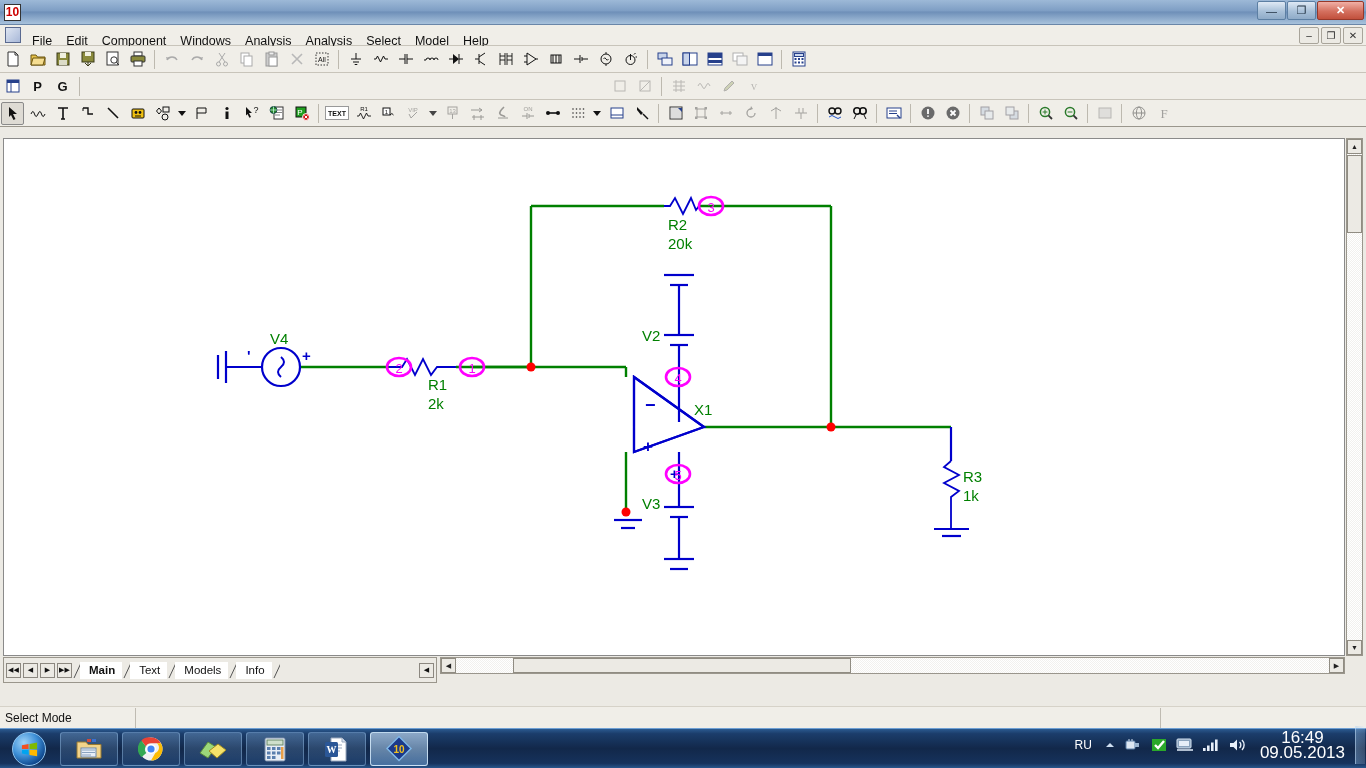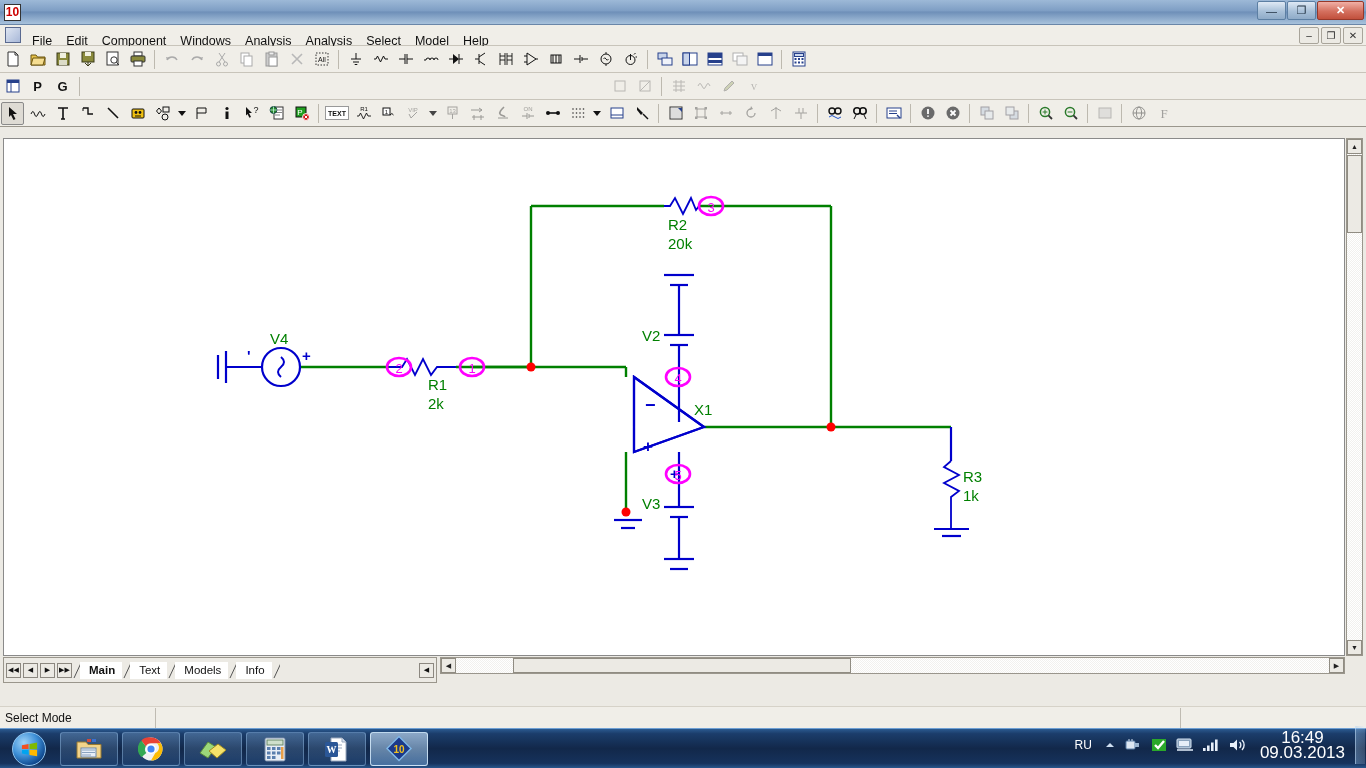--- a/index.html
+++ b/index.html
@@ -944,21 +944,21 @@
     <div class="sheet-tab">Info</div>
     <svg class="tab-slash" width="10" height="17">
         <path d="M9 1 L2 16" stroke="#555" fill="none"></path>
       </svg>
     <div style="flex:1"></div>
     <div class="nav-btn" style="margin-right:2px">◀</div>
   </div>
 
 
   <div id="status-bar">
-    <div class="status-cell" style="width:156px">Select Mode</div>
+    <div class="status-cell" style="width:136px">Select Mode</div>
     <div class="status-cell" style="width:1025px"></div>
     <div class="status-cell" style="width:180px;border-right:none"></div>
   </div>
 
 </div>
 
 <div id="taskbar">
   <div id="start-orb">
     <div class="orb">
       <svg width="19" height="19" viewBox="0 0 20 20">
@@ -1071,17 +1071,17 @@
         </svg>
     </div>
     <div class="tray-ico">
       <svg width="20" height="16">
           <path d="M2 6h3.5L9 2.5v11L5.5 10H2z" fill="#e8f0fa"></path>
           <path d="M11.5 5a4 4 0 010 6M14 3a7 7 0 010 10" stroke="#e8f0fa" stroke-width="1.4" fill="none"></path>
         </svg>
     </div>
     <div id="clock">
       <div>16:49</div>
-      <div>09.03.2013</div>
+      <div>09.05.2013</div>
     </div>
     <div id="show-desktop"></div>
   </div>
 </div>
 
 </body></html>

